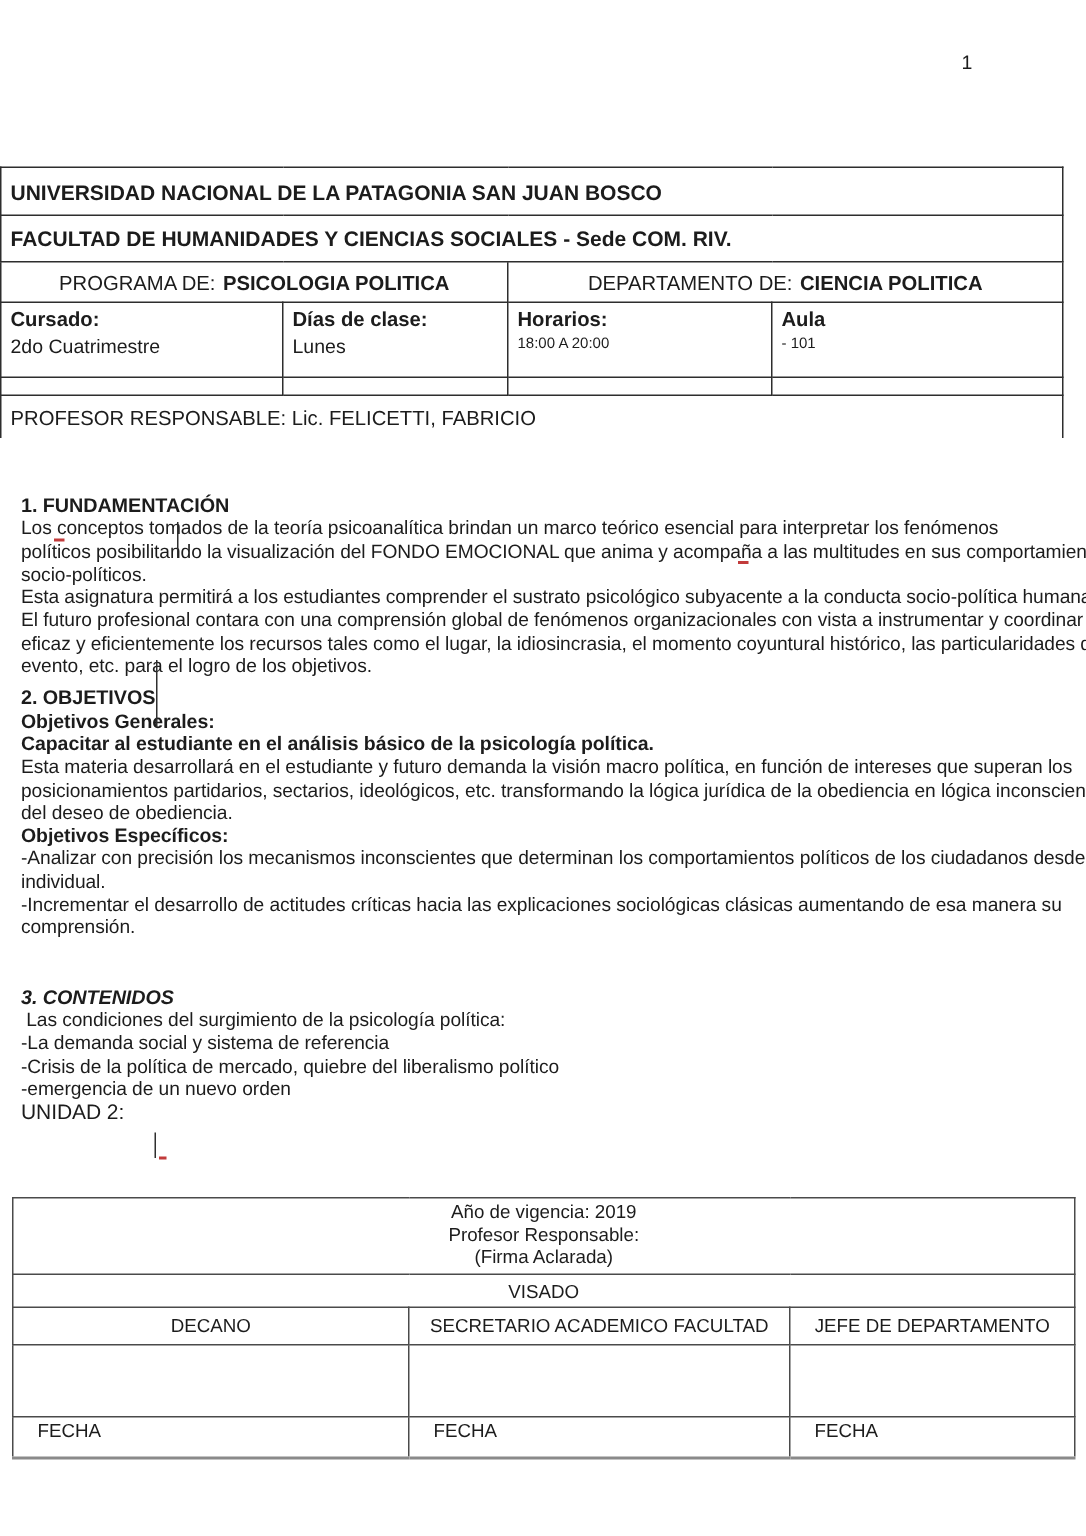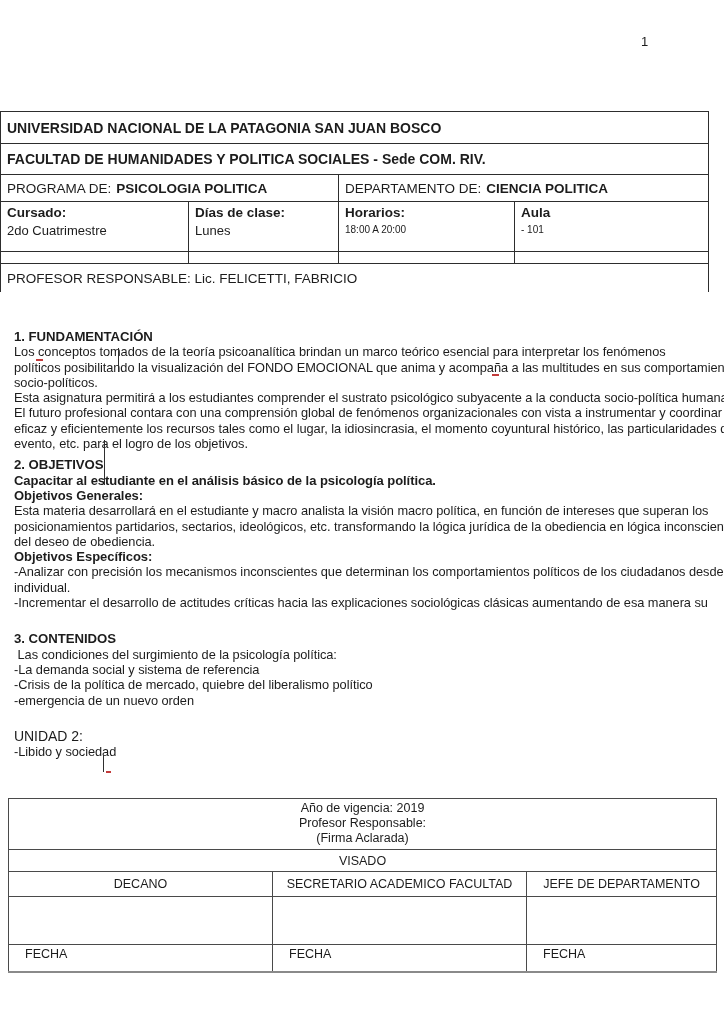--- a/index.html
+++ b/index.html
@@ -15,41 +15,41 @@
 
   
   .htable { position:absolute; top:111px; left:0; width:708px; }
   .htable td {
     border:1.6px solid #2d2d2d; padding:2px 6px;
     font-size:13.5px; vertical-align:middle; overflow:hidden;
   }
   .htable .big { font-size:14px; font-weight:bold; }
   .htable .r1 td { height:27px; }
   .htable .r2 td { height:26px; }
-  .htable .r3 td { height:22px; }
+  .htable .r3 td { height:22px;text-align:center; }
   .htable .r4 td { height:44px; vertical-align:top; padding-top:3px; }
   .htable .r5 td { height:11px; padding:0; }
   .htable .r6 td { height:24px; border-bottom:none; }
   .lbl { font-weight:bold; font-size:13.5px; }
   .val { font-size:13px; padding-top:3px; }
   .val.small { font-size:10px; padding-top:4px; }
   .inlineval { font-weight:bold; margin-left:5px; }
 
   
   .content {
     position:absolute; top:329px; left:14px; width:704px;
     font-size:12.8px; line-height:15.3px; letter-spacing:-0.05px;
   }
   .line { white-space:pre; }
   .h { font-weight:bold; font-size:13.2px; }
   .hb { font-weight:bold; font-size:13px; }
   .unidad { font-size:14px; line-height:16px; }
   .mt-obj { margin-top:6px; }
-  .mt-cont { margin-top:21px; }
-  .mt-uni2 { margin-top:20px; }
+  .mt-cont { margin-top:31px;font-style:italic; }
+  .mt-uni2 { margin-top:0; }
 
   
   .vtable { position:absolute; top:798px; left:8px; width:708px; }
   .vtable td {
     border:1.2px solid #4a4a4a; font-size:12.5px;
     padding:2px 5px; vertical-align:top; overflow:hidden;
   }
   .vtable .info td { height:46px;text-align:center; }
   .vtable .visado td { height:17px; text-align:center; vertical-align:middle; }
   .vtable .heads td { height:20px; text-align:center; vertical-align:middle; }
@@ -73,21 +73,21 @@
         <col style="width:188px">
         <col style="width:150px">
         <col style="width:176px">
         <col style="width:194px">
       </colgroup>
     <tbody>
         <tr class="r1">
       <td colspan="4" class="big">UNIVERSIDAD NACIONAL DE LA PATAGONIA SAN JUAN BOSCO</td>
     </tr>
     <tr class="r2">
-      <td colspan="4" class="big">FACULTAD DE HUMANIDADES Y POLITICA SOCIALES - Sede COM. RIV.</td>
+      <td colspan="4" class="big">FACULTAD DE HUMANIDADES Y CIENCIAS SOCIALES - Sede COM. RIV.</td>
     </tr>
     <tr class="r3">
       <td colspan="2"><span>PROGRAMA DE:</span><span class="inlineval">PSICOLOGIA POLITICA</span></td>
       <td colspan="2"><span>DEPARTAMENTO DE:</span><span class="inlineval">CIENCIA POLITICA</span></td>
     </tr>
     <tr class="r4">
       <td>
         <div class="lbl">Cursado:</div>
         <div class="val">2do Cuatrimestre</div>
       </td>
@@ -121,37 +121,37 @@
     <div class="line h">1. FUNDAMENTACIÓN</div>
     <div class="line">Los conceptos tomados de la teoría psicoanalítica brindan un marco teórico esencial para interpretar los fenómenos</div>
     <div class="line">políticos posibilitando la visualización del FONDO EMOCIONAL que anima y acompaña a las multitudes en sus comportamientos</div>
     <div class="line">socio-políticos.</div>
     <div class="line">Esta asignatura permitirá a los estudiantes comprender el sustrato psicológico subyacente a la conducta socio-política humana.</div>
     <div class="line">El futuro profesional contara con una comprensión global de fenómenos organizacionales con vista a instrumentar y coordinar</div>
     <div class="line">eficaz y eficientemente los recursos tales como el lugar, la idiosincrasia, el momento coyuntural histórico, las particularidades del</div>
     <div class="line">evento, etc. para el logro de los objetivos.</div>
 
     <div class="line h mt-obj">2. OBJETIVOS</div>
+    <div class="line hb">Objetivos Generales:</div>
     <div class="line hb">Capacitar al estudiante en el análisis básico de la psicología política.</div>
-    <div class="line hb">Objetivos Generales:</div>
-    <div class="line">Esta materia desarrollará en el estudiante y macro analista la visión macro política, en función de intereses que superan los</div>
+    <div class="line">Esta materia desarrollará en el estudiante y futuro demanda la visión macro política, en función de intereses que superan los</div>
     <div class="line">posicionamientos partidarios, sectarios, ideológicos, etc. transformando la lógica jurídica de la obediencia en lógica inconsciente</div>
     <div class="line">del deseo de obediencia.</div>
     <div class="line hb">Objetivos Específicos:</div>
     <div class="line">-Analizar con precisión los mecanismos inconscientes que determinan los comportamientos políticos de los ciudadanos desde lo</div>
     <div class="line">individual.</div>
     <div class="line">-Incrementar el desarrollo de actitudes críticas hacia las explicaciones sociológicas clásicas aumentando de esa manera su</div>
+    <div class="line">comprensión.</div>
 
     <div class="line h mt-cont">3. CONTENIDOS</div>
     <div class="line"> Las condiciones del surgimiento de la psicología política:</div>
     <div class="line">-La demanda social y sistema de referencia</div>
     <div class="line">-Crisis de la política de mercado, quiebre del liberalismo político</div>
     <div class="line">-emergencia de un nuevo orden</div>
     <div class="line unidad mt-uni2">UNIDAD 2:</div>
-    <div class="line">-Libido y sociedad</div>
 
   </div>
 
   <table class="vtable">
     <colgroup>
         <col style="width:264px">
         <col style="width:254px">
         <col style="width:190px">
       </colgroup>
     <tbody>

